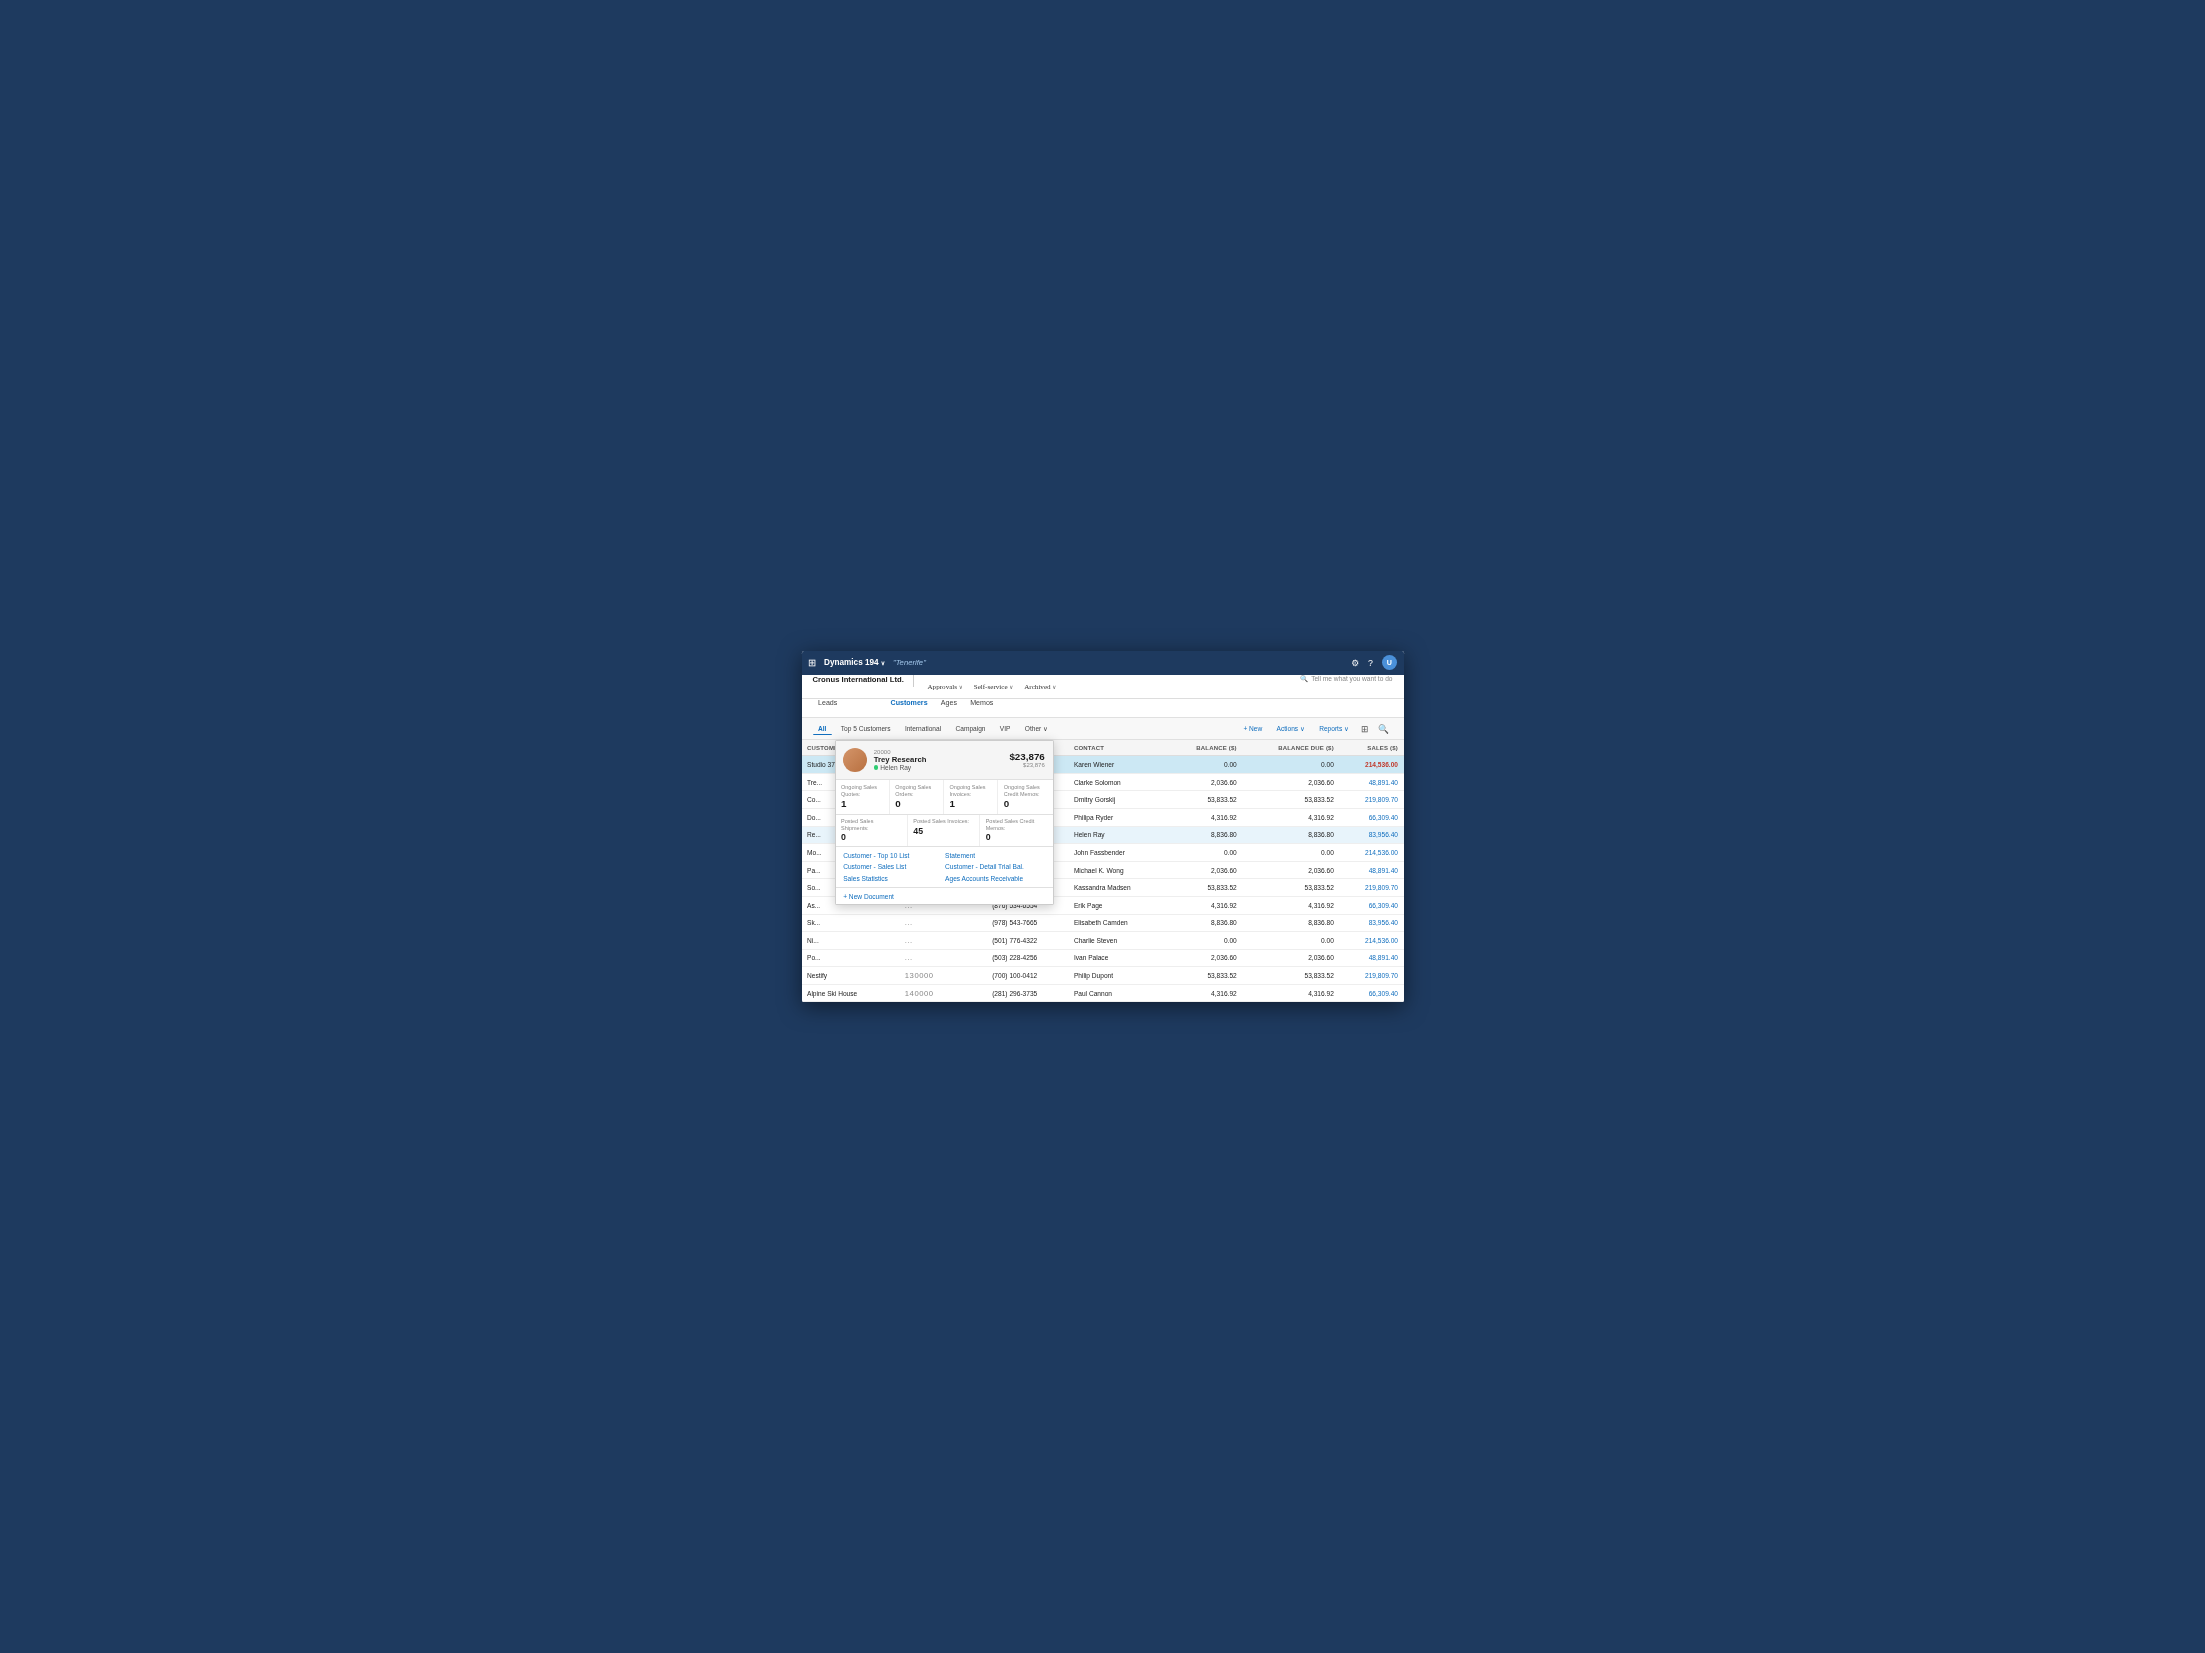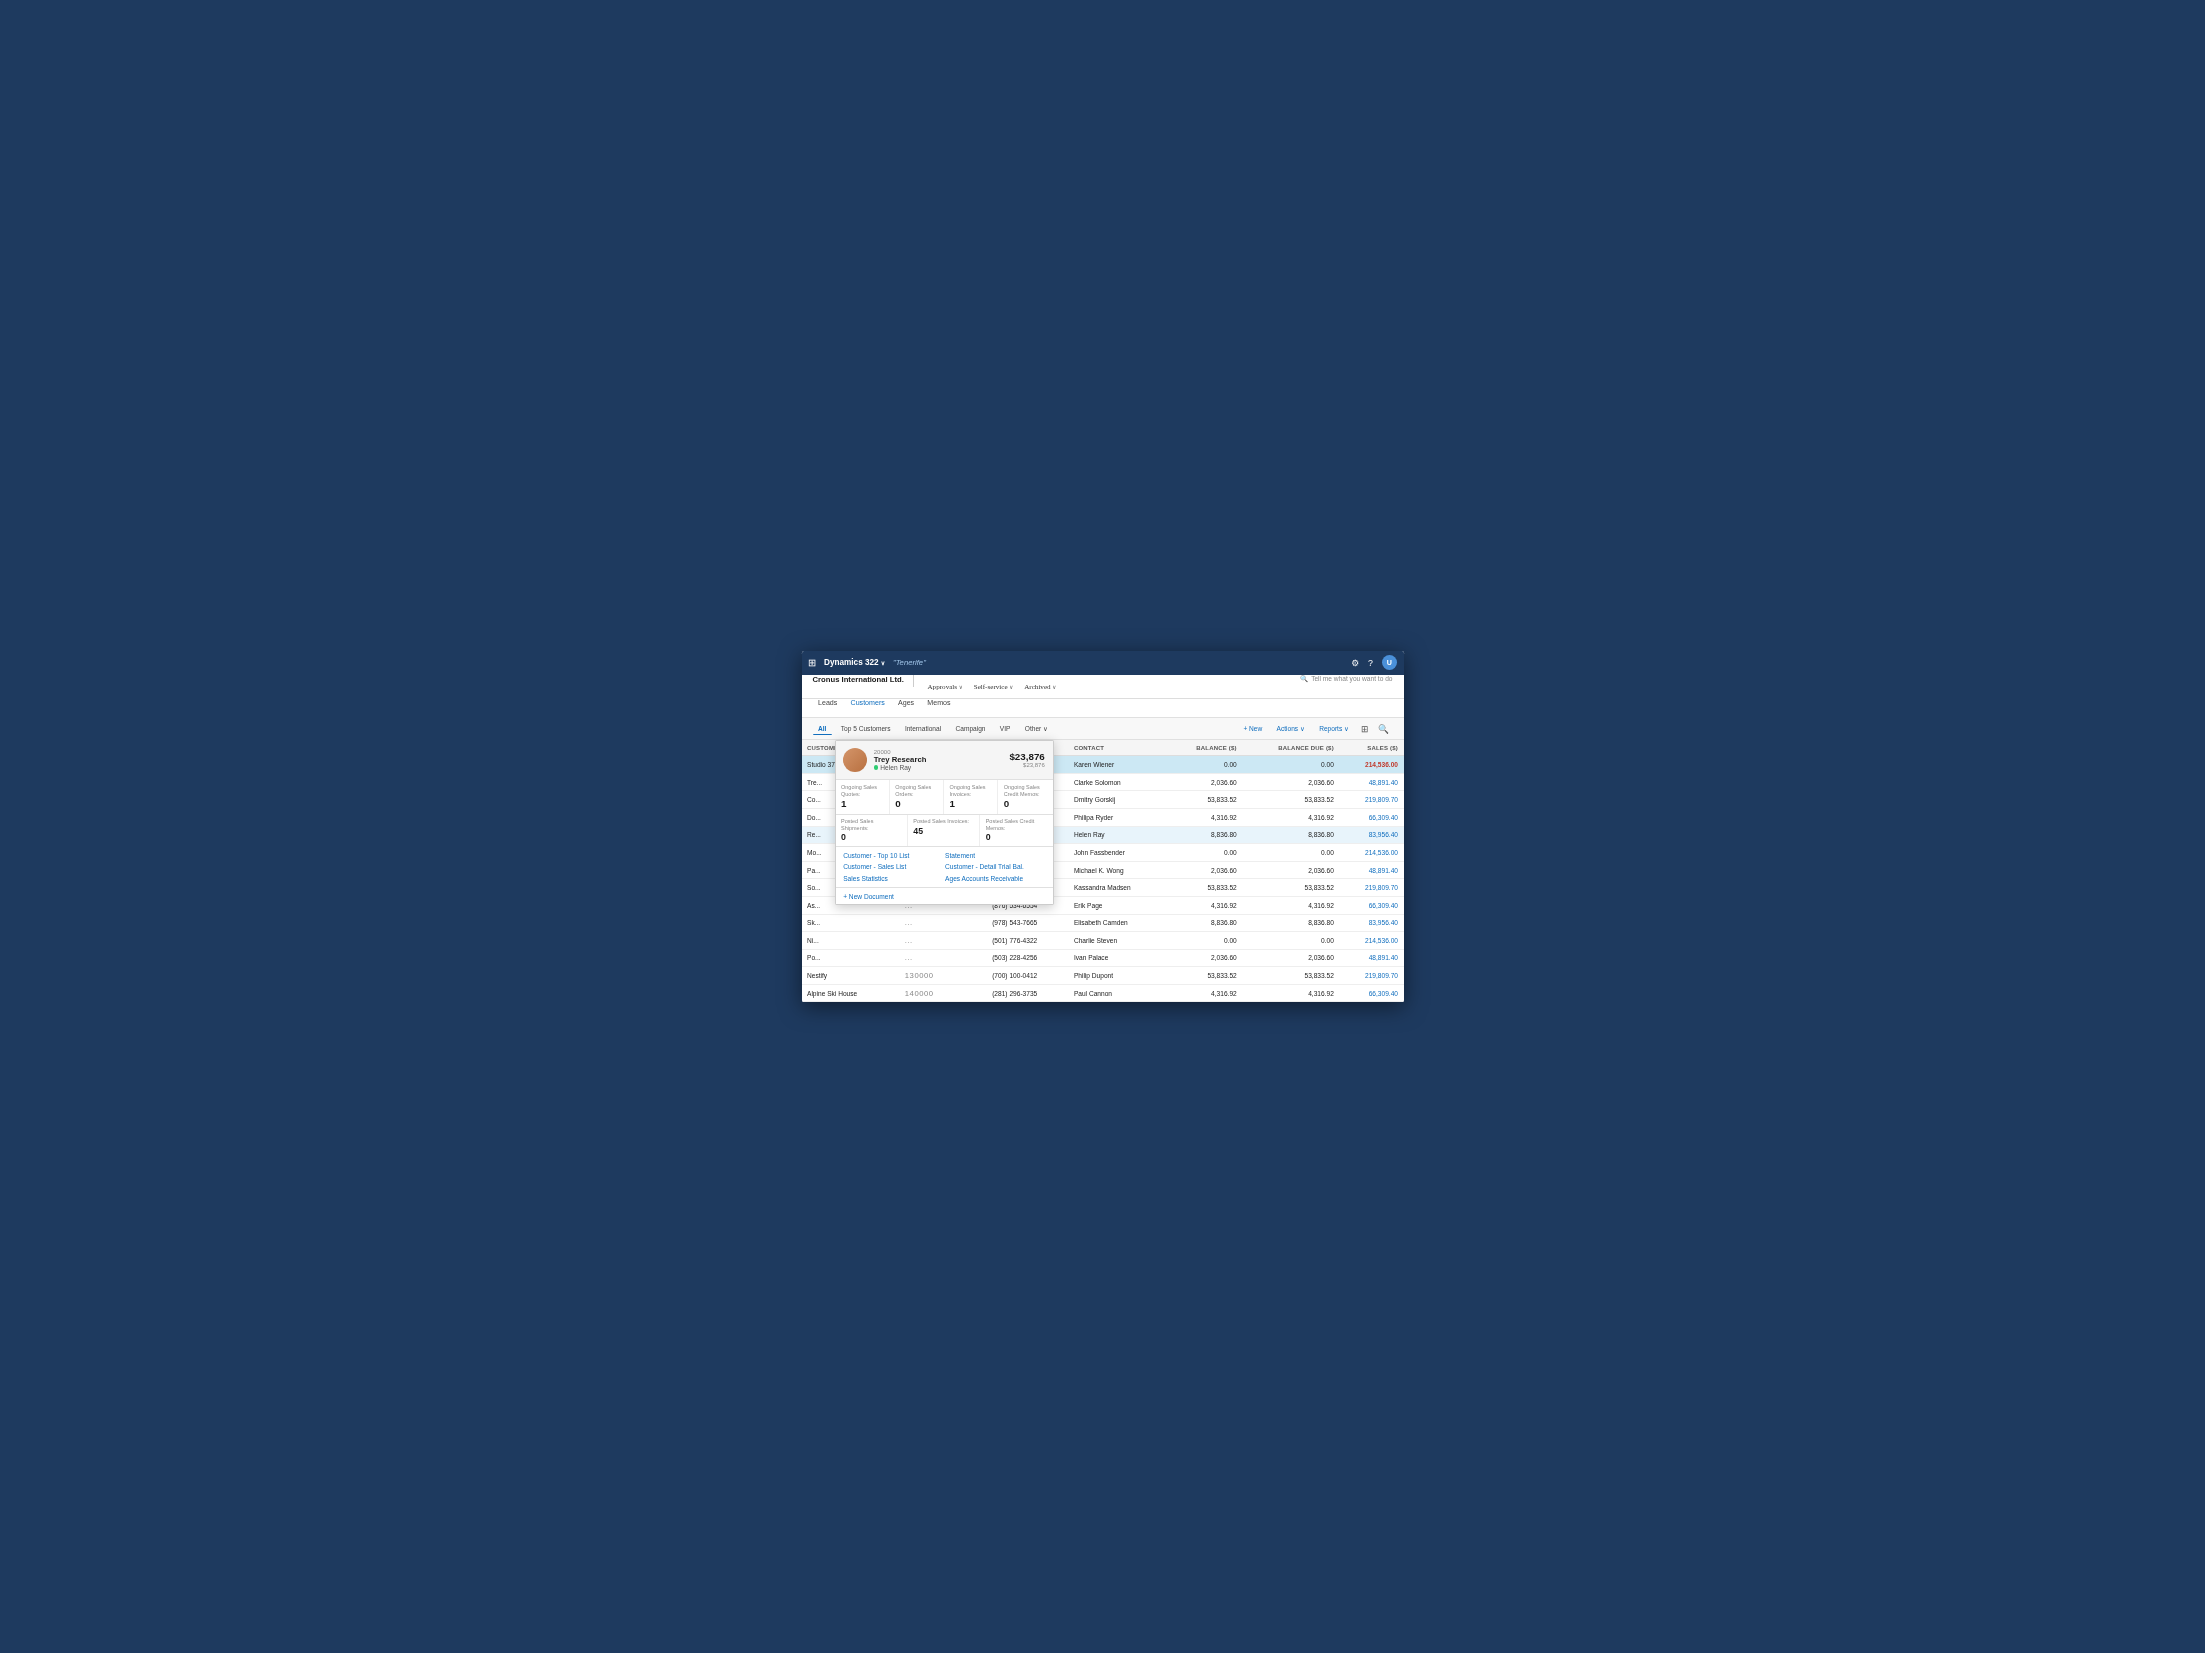--- a/index.html
+++ b/index.html
@@ -117,21 +117,22 @@
     .page-nav .tab {
       font-size: 7.1px;
       color: #444;
       padding: 0 5.5px;
       height: 17px;
       display: flex; align-items: flex-start;
       cursor: pointer;
     }
     .page-nav .tab.active {
       color: #106ebe;
-      font-weight: 400;
+      font-weight: 700;
+      margin-left: 40px;
     }
     
     .filter-bar {
       background: #f8f8f8;
       border-bottom: 0.5px solid #e0e0e0;
       padding: 4.4px 11px;
       display: flex;
       align-items: center;
       gap: 3.3px;
     }
@@ -311,21 +312,21 @@
     }
   </style>
 </head>
 <body>
 
 <div class="screen">
 
   <div class="top-nav">
     <span class="waffle-icon">⊞</span>
     <div class="app-name">
-      <span>Dynamics 322</span>
+      <span>Dynamics 194</span>
       <span class="chevron">∨</span>
     </div>
     <span class="env-name">"Tenerife"</span>
     <div class="spacer"></div>
     <div class="nav-icons">
       <span>⚙</span>
       <span>?</span>
       <div class="user-avatar">U</div>
     </div>
   </div>

